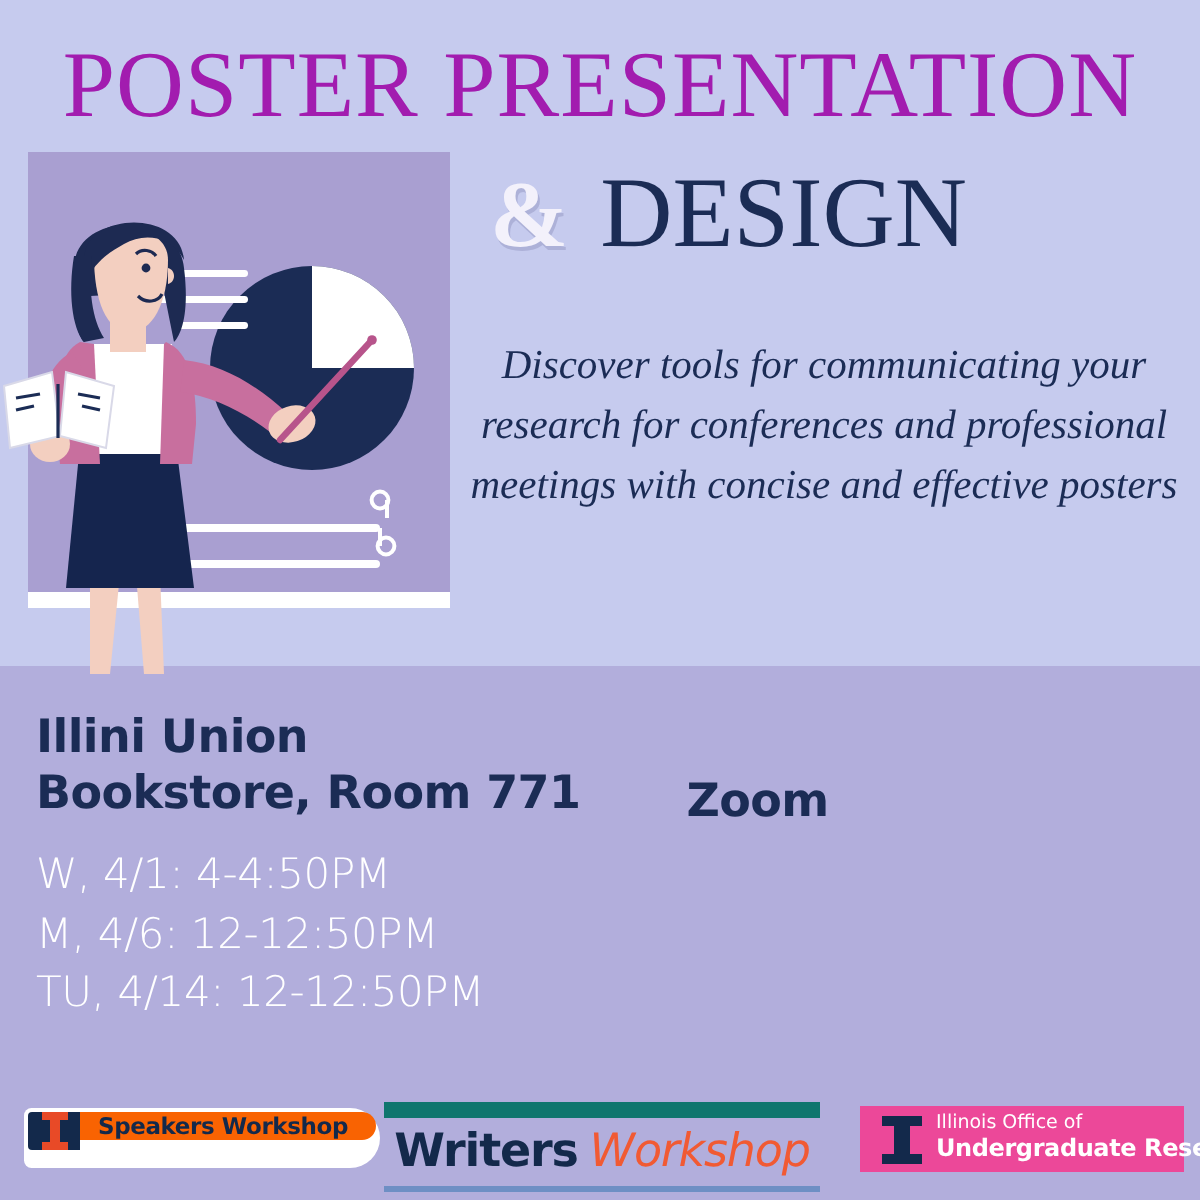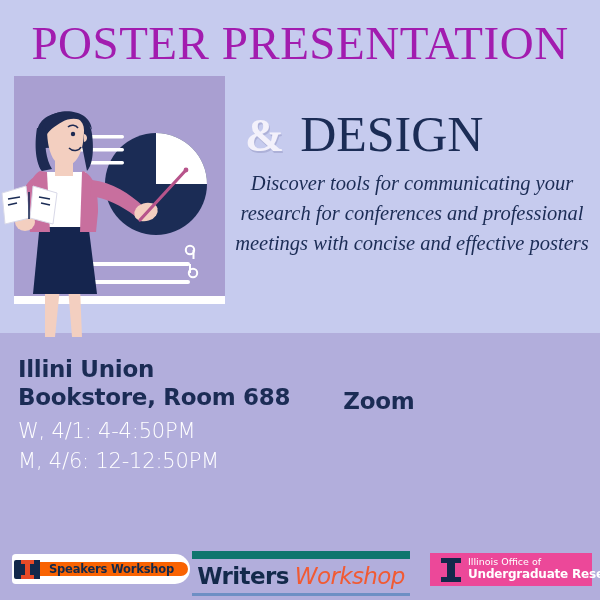--- a/index.html
+++ b/index.html
@@ -47,21 +47,20 @@
     left: 245px; top: 78px;
     width: 355px;
     text-align: left;
     font-family: "Liberation Serif", serif;
     font-size: 50px;
     line-height: 56px;
     color: #1b2c55;
     font-weight: 400;
     z-index: 6;
     white-space: nowrap;
-    margin-top: 28px;
   }
   .amp {
     color: #f3f1fb;
     font-weight: 700;
     font-size: 47px;
     margin-right: 16px;
     text-shadow: 1px 2px 0 rgba(100,100,150,0.25);
   }
   
   .desc {
@@ -95,42 +94,42 @@
   .col-left { width: 320px; }
   .col-right { width: 250px; padding-top: 32px; }
   .venue {
     font-family: "DejaVu Sans", sans-serif;
     font-weight: 700;
     font-size: 23px;
     line-height: 28px;
     color: #1b2c55;
     letter-spacing: -0.3px;
   }
-  .sess-list { margin-top: 6px; }
+  .sess-list { margin-top: 12px; }
   .sess {
     font-family: "DejaVu Sans", sans-serif;
     font-weight: 300;
     font-size: 21px;
     line-height: 29.5px;
     color: #ffffff;
     letter-spacing: -0.2px;
   }
   
   .footer {
     position: absolute;
     left: 0; top: 548px;
     width: 600px; height: 52px;
     z-index: 7;
   }
   .logo-speakers {
     position: absolute;
     left: 12px; top: 6px;
     height: 30px;
     display: flex;
-    align-items: center;
+    align-items: flex-start;
     background: #ffffff;
     border-radius: 4px 16px 16px 4px;
     padding: 2px;
     box-sizing: border-box;
   }
   .ilogo-block {
     width: 26px;
     background: #13294b;
     display: flex;
     align-items: center;
@@ -328,25 +327,26 @@
   <div class="title-line2">
     <span class="amp">&amp;</span><span>DESIGN</span>
   </div>
 
   <div class="desc">Discover tools for communicating your research for conferences and professional meetings with concise and effective posters</div>
 
   <div class="sched">
     <div class="col-left">
       <div class="venue">
         <div>Illini Union</div>
-        <div>Bookstore, Room 688</div>
+        <div>Bookstore, Room 771</div>
       </div>
       <div class="sess-list">
         <div class="sess">W, 4/1: 4-4:50PM</div>
         <div class="sess">M, 4/6: 12-12:50PM</div>
+        <div class="sess">TU, 4/14: 12-12:50PM</div>
       </div>
     </div>
     <div class="col-right">
       <div class="venue">
         <div>Zoom</div>
       </div>
     </div>
   </div>
 
   <div class="footer">

